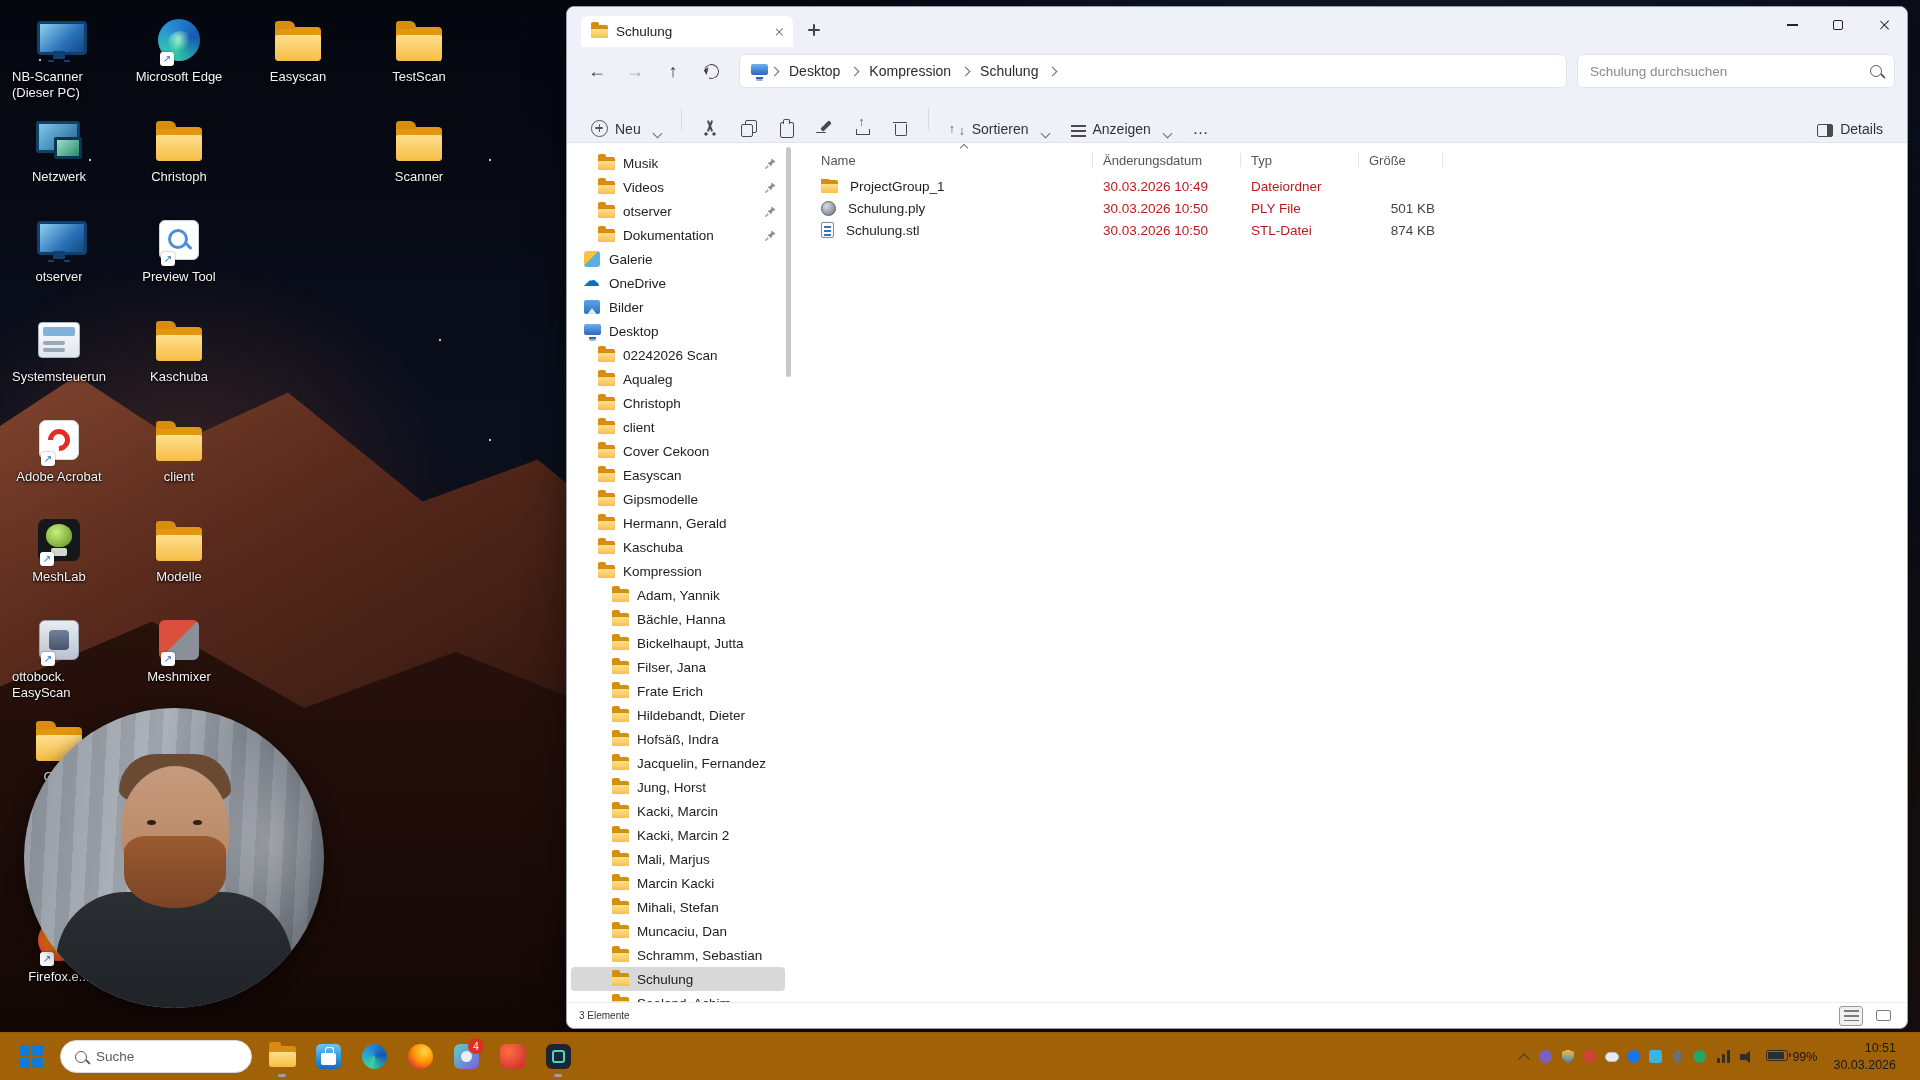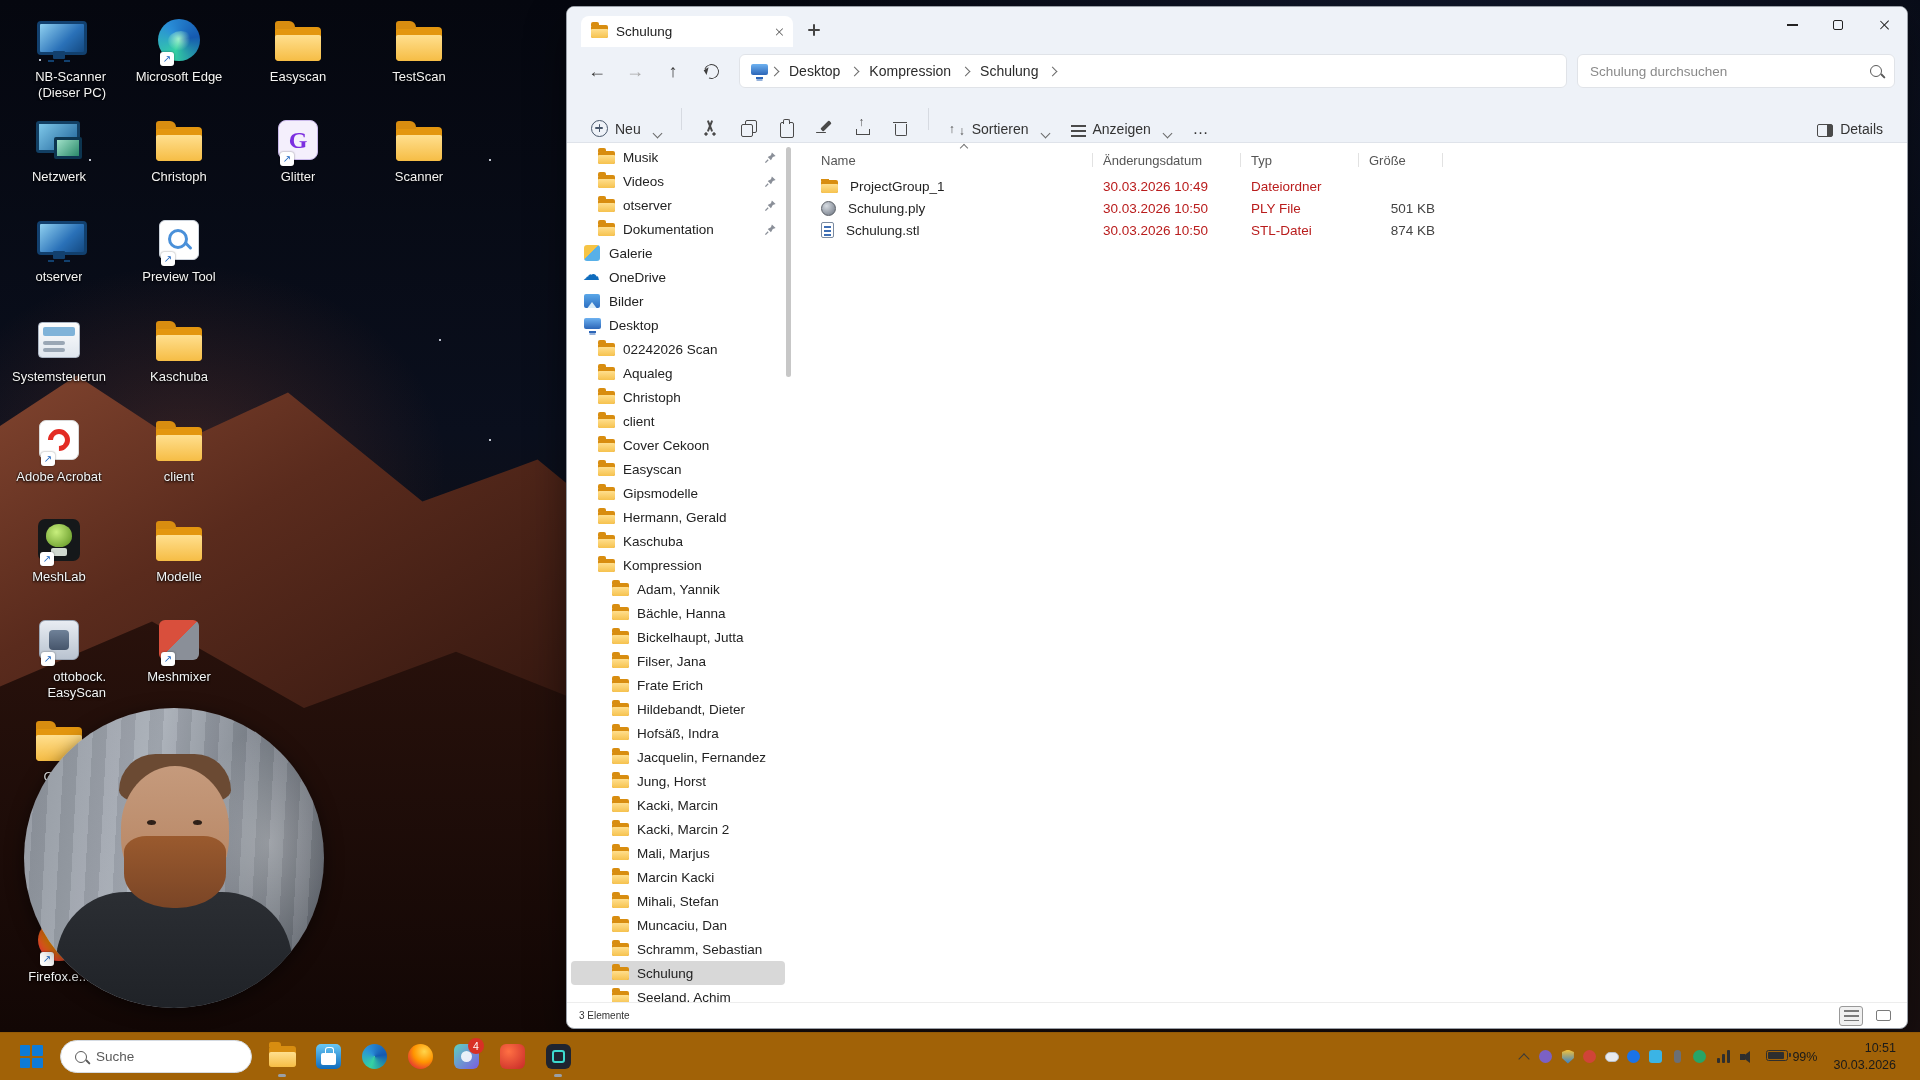--- a/index.html
+++ b/index.html
@@ -28,21 +28,21 @@
     clip-path:polygon(0 30%,12% 18%,28% 34%,45% 22%,66% 48%,84% 38%,100% 58%,100% 100%,0 100%)}
   .r2{left:0;top:600px;width:760px;height:432px;
     background:linear-gradient(#2a120c,#120705);
     clip-path:polygon(0 20%,20% 5%,40% 25%,60% 12%,100% 40%,100% 100%,0 100%)}
 
   
   .dcol{position:absolute;top:8px;width:96px;display:flex;flex-direction:column;z-index:2}
   .c1{left:11px}.c2{left:131px}.c3{left:250px}.c4{left:371px}
   .dicon{height:100px;display:flex;flex-direction:column;align-items:center;padding-top:6px}
   .dic-img{position:relative;height:52px;display:flex;align-items:center;justify-content:center}
-  .dic-label{margin-top:3px;max-width:94px;font-size:13px;line-height:1.22;text-align:right;color:#f4f4f4;
+  .dic-label{margin-top:3px;max-width:94px;font-size:13px;line-height:1.22;text-align:left;color:#f4f4f4;
     text-shadow:0 1px 3px #000,0 0 2px rgba(0,0,0,.85);overflow:hidden;max-height:33px}
   .sc-arrow{display:none;position:absolute;left:2px;bottom:0;width:14px;height:14px;background:#fff;border-radius:3px;
     box-shadow:0 0 2px rgba(0,0,0,.5);color:#1b63c0;font-size:10px;line-height:14px;text-align:center}
   .sc-arrow::before{content:"\2197"}
   .shortcut .sc-arrow{display:block}
 
   
   .ic-pc{position:relative;width:46px;height:42px}
   .ic-pc::before{content:"";position:absolute;left:1px;top:2px;width:44px;height:28px;border-radius:4px;border:3px solid #12406e;
     background:linear-gradient(135deg,#8fd0f0 0%,#2a71b8 60%,#144a82)}
@@ -159,21 +159,21 @@
   .i-sort::before{content:"\2191";position:absolute;left:0;top:0;font-size:12px;color:#4a4a4a}
   .i-sort::after{content:"\2193";position:absolute;right:0;top:2px;font-size:12px;color:#4a4a4a}
   .i-viewlist{width:15px;height:12px;border-top:2px solid #4a4a4a;border-bottom:2px solid #4a4a4a;
     background:linear-gradient(#4a4a4a,#4a4a4a) center/100% 2px no-repeat}
   .dots3{display:flex;font-size:16px;color:#333;letter-spacing:1px;line-height:1}
   .spacer{flex:1}
   .i-details{position:relative;width:16px;height:13px;border:1.6px solid #4a4a4a;border-radius:2px}
   .i-details::after{content:"";position:absolute;right:0;top:0;bottom:0;width:5px;background:#4a4a4a}
 
   .content{flex:1;display:flex;overflow:hidden;background:#fff}
-  .sidebar{width:226px;position:relative;overflow:hidden;padding-top:2px;flex:none}
+  .sidebar{width:226px;position:relative;overflow:hidden;padding-top:8px;flex:none}
   .nav-item{height:24px;display:flex;align-items:center;gap:8px;font-size:13.5px;color:#222;margin:0 8px 0 4px;border-radius:4px;white-space:nowrap}
   .lvl0{padding-left:12px}.lvl1{padding-left:26px}.lvl2{padding-left:40px}
   .sel{background:#d8d8d8}
   .nav-ic{display:flex;align-items:center;justify-content:center;width:18px;flex:none}
   .nav-label{overflow:hidden;text-overflow:ellipsis}
   .pin{display:none}
   .pinned .pin{display:block;margin-left:auto;margin-right:8px;flex:none}
   .scroll-thumb{position:absolute;right:2px;top:4px;width:5px;height:230px;background:#c7c7c7;border-radius:3px}
 
   .ic-folder{position:relative;width:17px;height:13px;background:#d88d10;border-radius:2px;flex:none}
@@ -418,27 +418,20 @@
   <div class="dcol c3">
 
       <div class="dicon">
         <div class="dic-img">
           <span class="fol-lg"></span>
 
         </div>
         <div class="dic-label">Easyscan</div>
       </div>
 
-      <div class="dicon shortcut">
-        <div class="dic-img">
-          <span class="ic-glitter"></span>
-          <span class="sc-arrow"></span>
-        </div>
-        <div class="dic-label">Glitter</div>
-      </div>
     </div>
   <div class="dcol c4">
 
       <div class="dicon">
         <div class="dic-img">
           <span class="fol-lg"></span>
 
         </div>
         <div class="dic-label">TestScan</div>
       </div>

